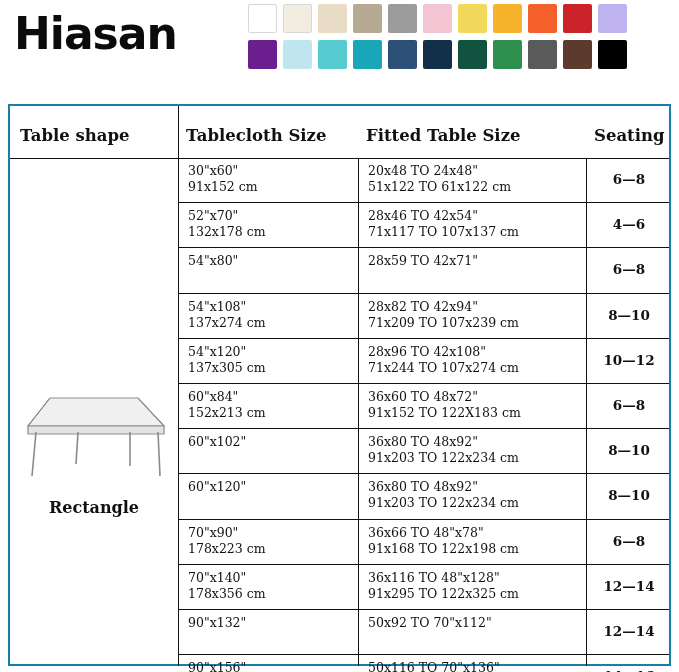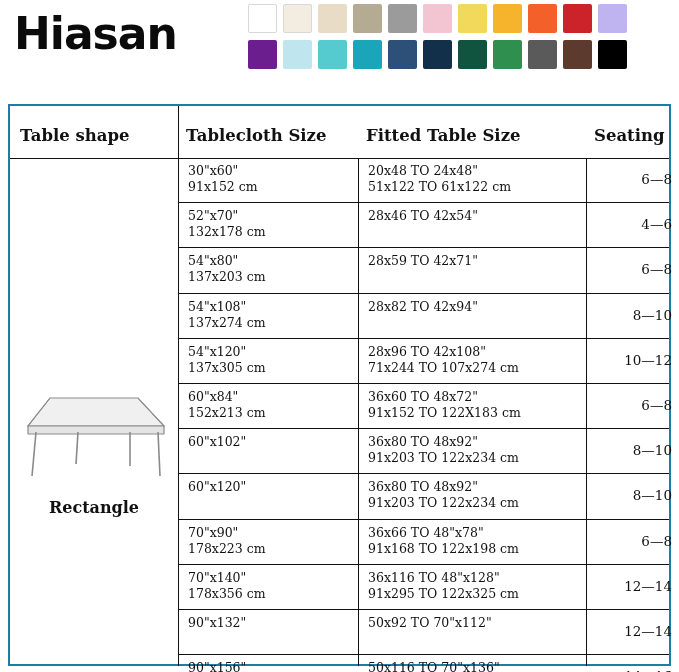--- a/index.html
+++ b/index.html
@@ -161,22 +161,23 @@
     font-size: 12.5px;
     color: #111;
     line-height: 1.28;
   }
   .c-tsize { left: 10px; top: 5px; width: 168px; }
   .c-fitted { left: 190px; top: 5px; width: 222px; }
   .c-seat {
     left: 408px;
     top: 13px;
     width: 86px;
-    text-align: right;
+    text-align: center;
     font-size: 13.5px;
+    font-weight: bold;
   }
   .sub {
     display: block;
   }
 </style>
 </head>
 <body>
 
 <div class="page">
 
@@ -254,40 +255,41 @@
           </div>
           <div class="cell c-seat">6—8</div>
         </div>
         <div class="row">
           <div class="cell c-tsize">
             <span class="sub">52"x70"</span>
             <span class="sub">132x178 cm</span>
           </div>
           <div class="cell c-fitted">
             <span class="sub">28x46 TO 42x54"</span>
+            <span class="sub">71x117 TO 107x137 cm</span>
           </div>
           <div class="cell c-seat">4—6</div>
         </div>
         <div class="row">
           <div class="cell c-tsize">
             <span class="sub">54"x80"</span>
-            <span class="sub">137x203 cm</span>
           </div>
           <div class="cell c-fitted">
             <span class="sub">28x59 TO 42x71"</span>
           </div>
           <div class="cell c-seat">6—8</div>
         </div>
         <div class="row">
           <div class="cell c-tsize">
             <span class="sub">54"x108"</span>
             <span class="sub">137x274 cm</span>
           </div>
           <div class="cell c-fitted">
             <span class="sub">28x82 TO 42x94"</span>
+            <span class="sub">71x209 TO 107x239 cm</span>
           </div>
           <div class="cell c-seat">8—10</div>
         </div>
         <div class="row">
           <div class="cell c-tsize">
             <span class="sub">54"x120"</span>
             <span class="sub">137x305 cm</span>
           </div>
           <div class="cell c-fitted">
             <span class="sub">28x96 TO 42x108"</span>

